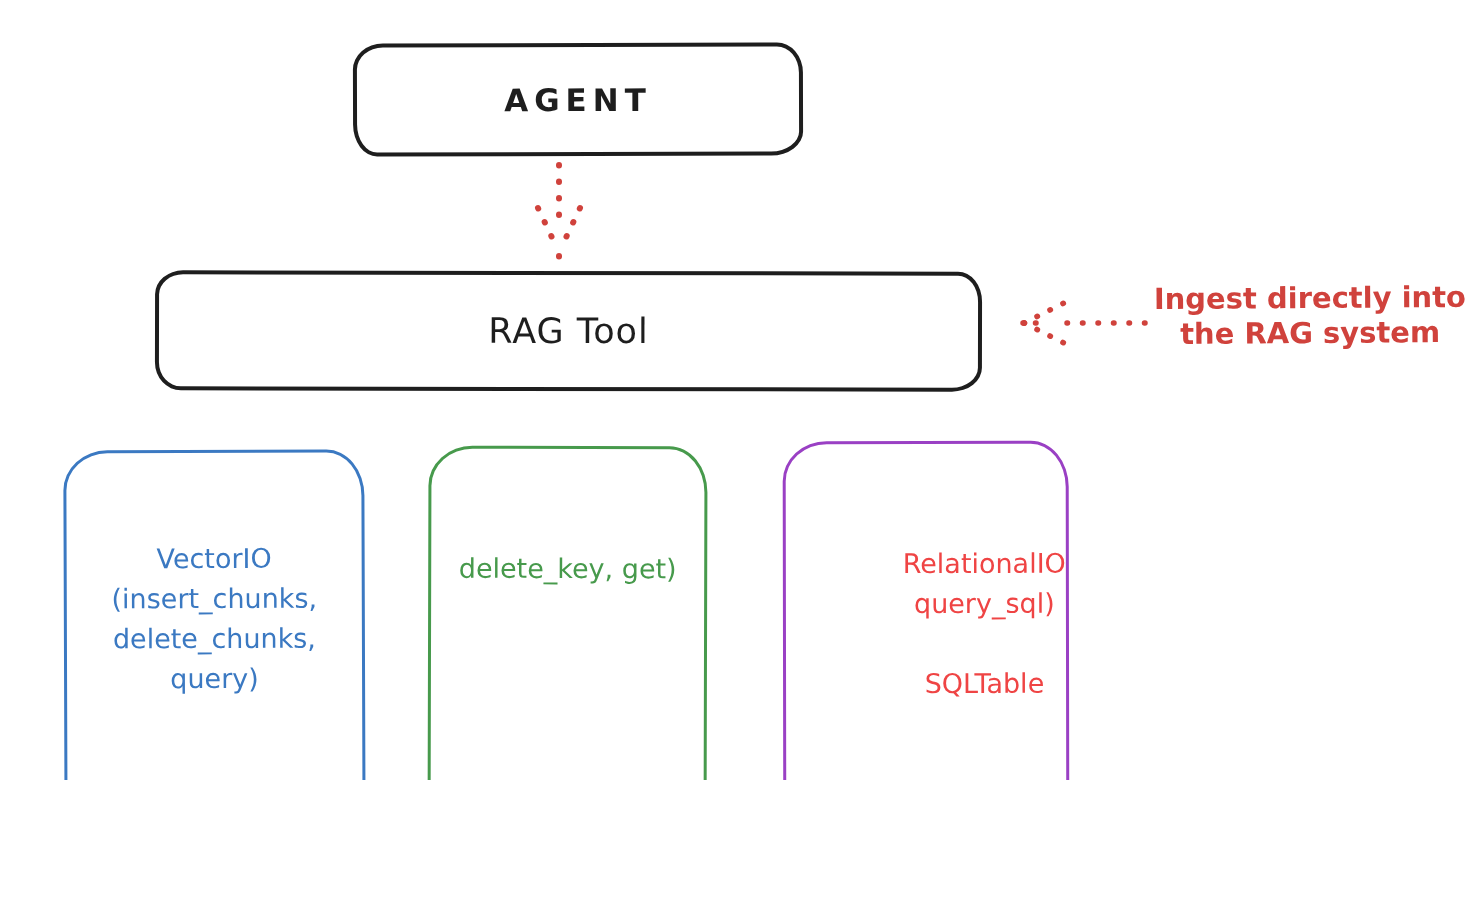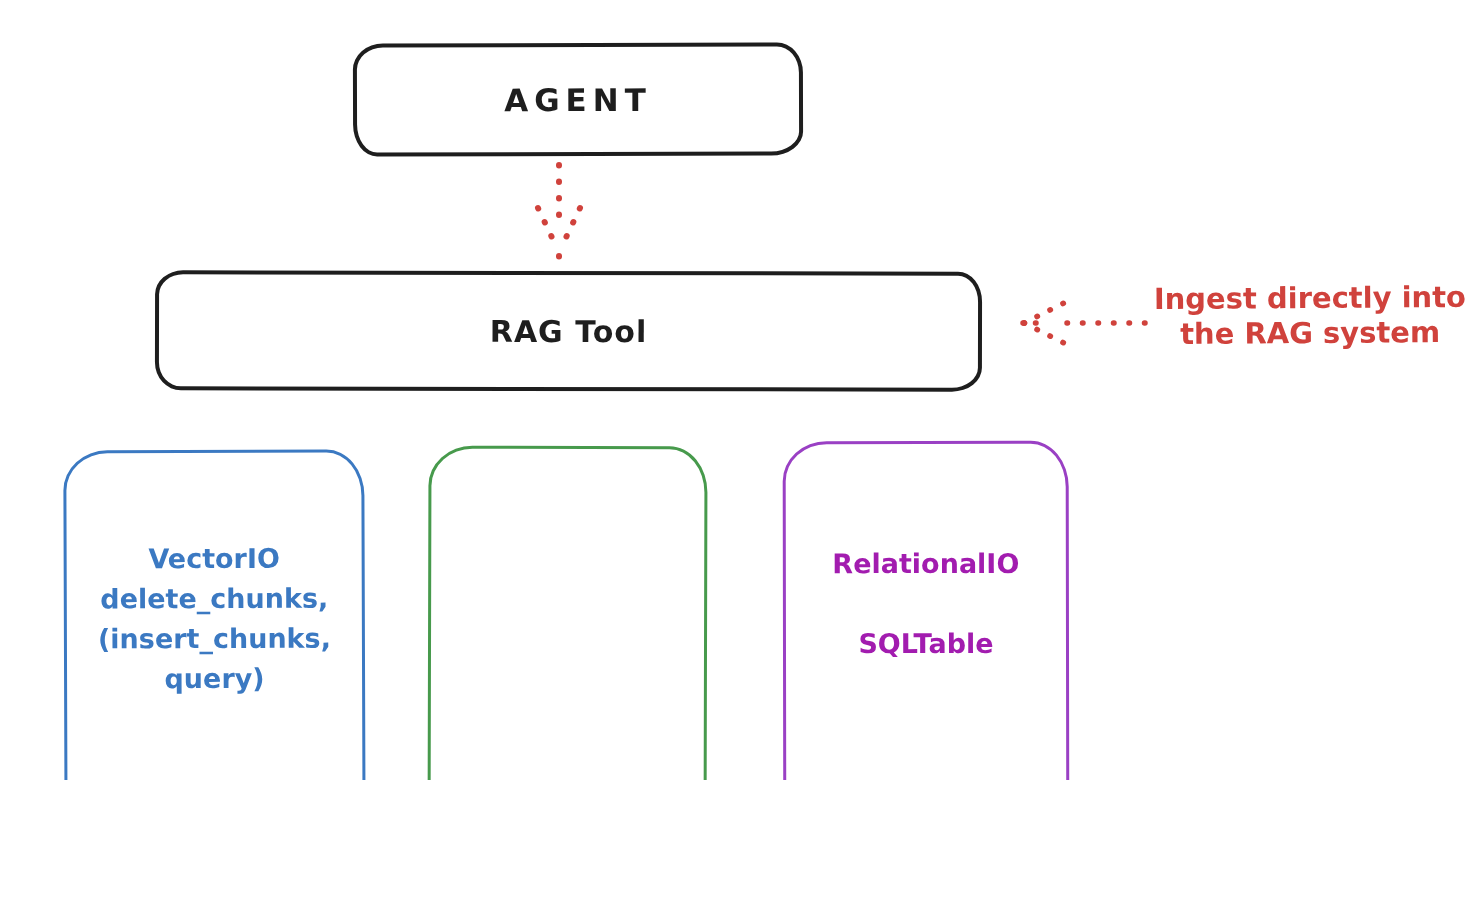--- a/index.html
+++ b/index.html
@@ -34,35 +34,35 @@
   .box-agent .label {
     font-size: 31px; font-weight: bold; letter-spacing: 6px;
   }
   .box-rag {
     left: 155px; top: 271px; width: 827px; height: 120px;
     border: 4px solid #1e1e1e;
     border-radius: 28px 24px 30px 26px / 24px 30px 24px 28px;
     transform: rotate(0.1deg);
   }
   .box-rag .label {
-    font-size: 30px; font-weight: 700; letter-spacing: 1px;
+    font-size: 35px; font-weight: 400; letter-spacing: 1px;
   }
   
   .backend {
     border-width: 3.5px;
     border-style: solid;
     border-radius: 44px 38px 46px 40px / 40px 46px 38px 44px;
     flex-direction: column;
     justify-content: flex-start;
   }
   .box-vector  { left: 64px;  top: 450px; width: 301px; height: 421px; transform: rotate(-0.2deg); }
   .box-kv      { left: 428px; top: 446px; width: 279px; height: 410px; transform: rotate(0.15deg); }
   .box-rel     { left: 783px; top: 441px; width: 286px; height: 416px; transform: rotate(-0.1deg); }
   .backend .text-block {
-    font-size: 27px; font-weight: 700;
+    font-size: 27px; font-weight: 400;
     line-height: 40px;
     white-space: nowrap;
   }
   .box-vector .text-block { margin-top: 86px; }
   .box-kv     .text-block { margin-top: 100px; }
   .box-rel    .text-block { margin-top: 100px; }
   .backend .gap { height: 40px; }
   
   .annotation-text {
     position: absolute;
@@ -108,34 +108,36 @@
   </svg>
 
   <div class="annotation-text" style="color: rgb(208, 66, 60);">
     <div>Ingest directly into</div>
     <div>the RAG system</div>
   </div>
 
   <div class="sketch-box backend box-vector" style="border-color: rgb(59, 121, 194); color: rgb(59, 121, 194);">
     <div class="text-block">
       <div>VectorIO</div>
+      <div>(insert_chunks,</div>
       <div>delete_chunks,</div>
-      <div>(insert_chunks,</div>
       <div>query)</div>
       <div class="gap"></div>
     </div>
   </div>
 
   <div class="sketch-box backend box-kv" style="border-color: rgb(71, 154, 76); color: rgb(71, 154, 76);">
     <div class="text-block">
+      <div>delete_key, get)</div>
       <div class="gap"></div>
     </div>
   </div>
 
-  <div class="sketch-box backend box-rel" style="border-color: rgb(154, 64, 196); color: #a21caf;">
+  <div class="sketch-box backend box-rel" style="border-color: rgb(154, 64, 196); color: #ef4444; align-items: flex-end;">
     <div class="text-block">
       <div>RelationalIO</div>
+      <div>query_sql)</div>
       <div class="gap"></div>
       <div>SQLTable</div>
     </div>
   </div>
 
 </div>
 
 </body></html>

